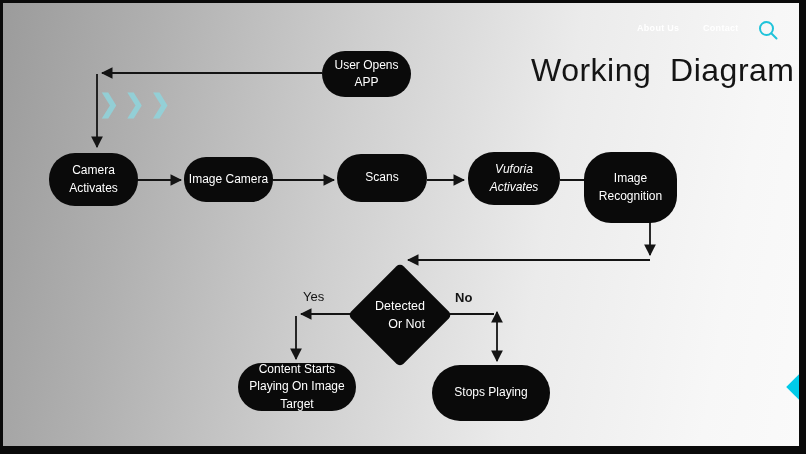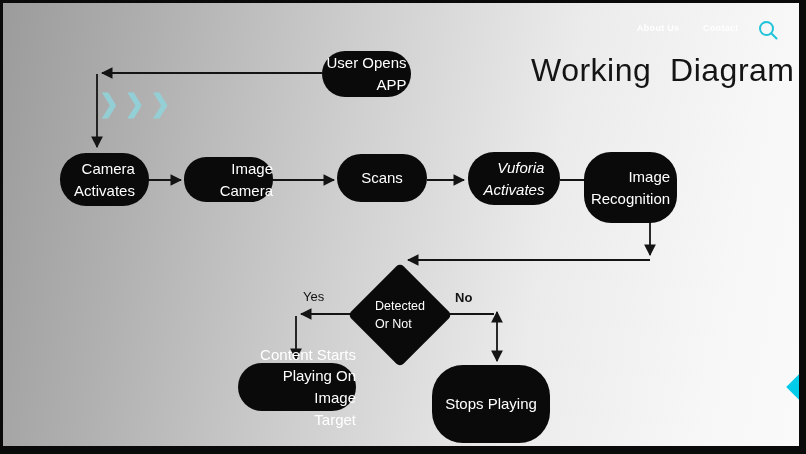--- a/index.html
+++ b/index.html
@@ -33,41 +33,41 @@
   
   .chevrons { position:absolute; left:99px; top:90px; z-index:4; }
   .chevrons span {
     font-size:24px; font-weight:700; color:#8fd5dd; opacity:0.85;
     margin-right:1px; display:inline-block; transform:scaleY(1.05);
   }
 
   
   .node {
     position:absolute; background:#0a0a0a; color:#ffffff;
-    display:flex; align-items:center; justify-content:center; text-align:right;
-    font-size:15px; line-height:1.45; white-space:pre-line; z-index:6;
+    display:flex; align-items:center; justify-content:center; text-align:center;
+    font-size:12px; line-height:1.45; white-space:pre-line; z-index:6;
   }
   .n-user    { left:322px; top:51px;  width:89px;  height:46px; border-radius:23px; }
-  .n-camera  { left:60px;  top:153px; width:89px;  height:53px; border-radius:26px; }
+  .n-camera  { left:49px;  top:153px; width:89px;  height:53px; border-radius:26px; }
   .n-target  { left:184px; top:157px; width:89px;  height:45px; border-radius:22px; }
   .n-scans   { left:337px; top:154px; width:90px;  height:48px; border-radius:24px; }
   .n-vuforia { left:468px; top:152px; width:92px;  height:53px; border-radius:26px;font-style:italic; }
   .n-recog   { left:584px; top:152px; width:93px;  height:71px; border-radius:27px; }
   .n-content { left:238px; top:363px; width:118px; height:48px; border-radius:34px; }
-  .n-stops   { left:432px; top:365px; width:118px; height:78px; border-radius:31px; }
+  .n-stops   { left:432px; top:365px; width:118px; height:56px; border-radius:31px; }
 
   
   .decision { position:absolute; left:348px; top:263px; width:104px; height:104px; z-index:6; }
   .decision .shape {
     position:absolute; left:15px; top:15px; width:74px; height:74px;
     background:#0a0a0a; transform:rotate(45deg); border-radius:5px;
   }
   .decision .label {
     position:absolute; inset:0; display:flex; align-items:center; justify-content:center;
-    text-align:left; color:#fff; font-size:12.5px; line-height:1.45; white-space:pre-line;
+    text-align:right; color:#fff; font-size:12.5px; line-height:1.45; white-space:pre-line;
   }
 
   
   .branch-label { position:absolute; font-size:13px; color:#141414; z-index:6; }
   .lbl-yes { left:303px; top:289px; }
   .lbl-no  { left:455px; top:290px;font-weight:bold; }
 
   
   .connectors { position:absolute; left:0; top:0; z-index:3; pointer-events:none; }
 

